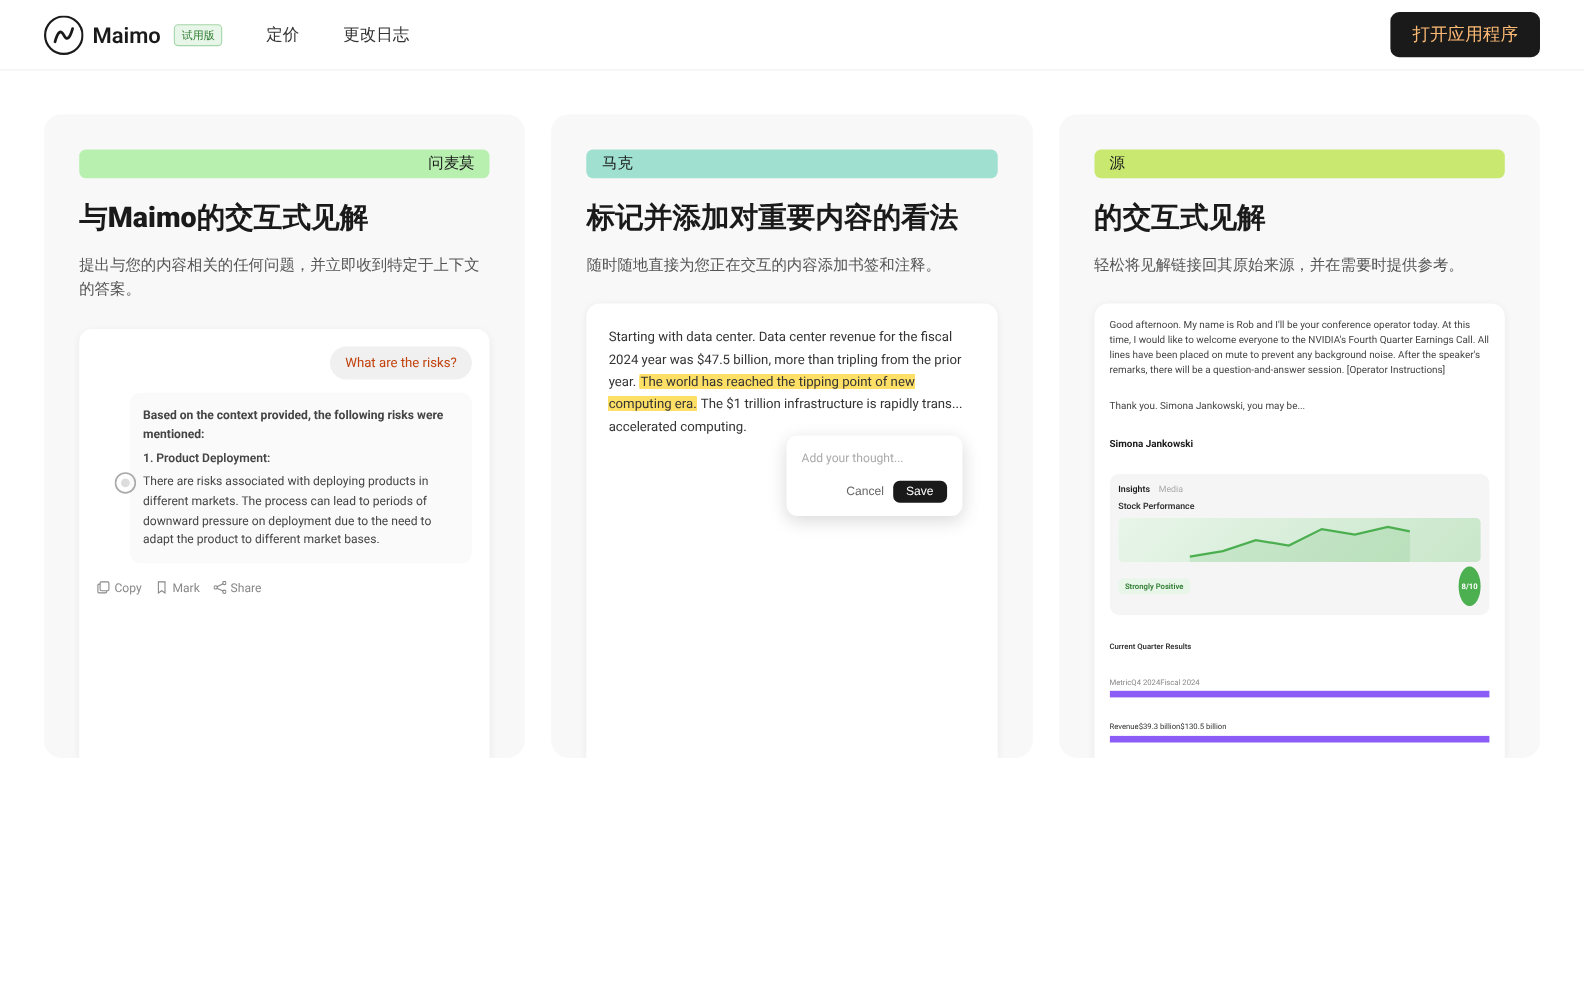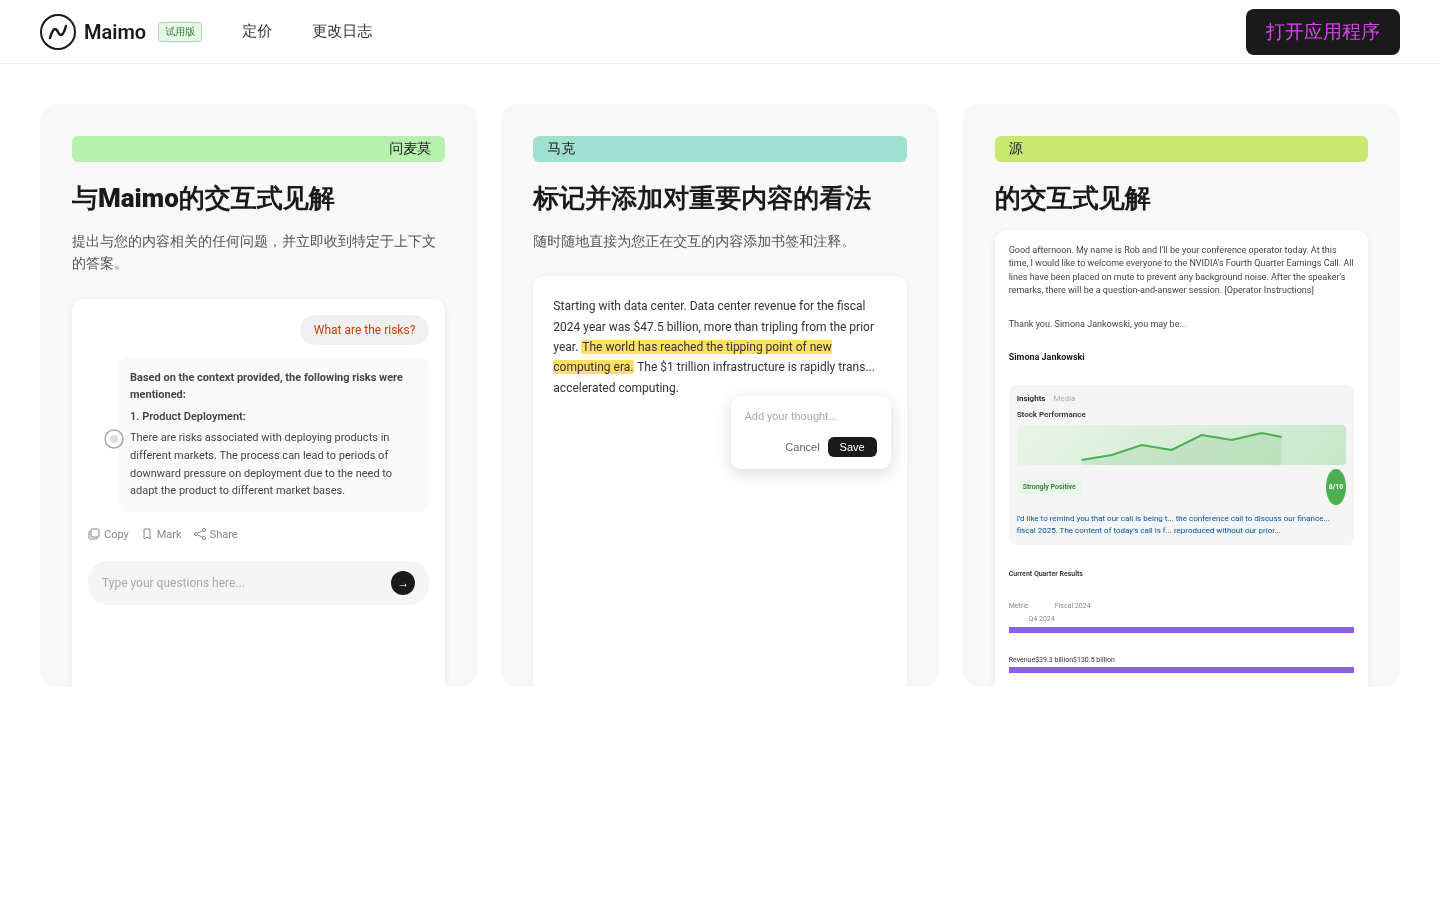--- a/index.html
+++ b/index.html
@@ -49,25 +49,25 @@
       flex: 1;
     }
     .nav-link {
       font-size: 15px;
       color: #333;
       text-decoration: none;
       cursor: pointer;
     }
     .open-app-btn {
       background: #1a1a1a;
-      color: #d946ef;
+      color: #fdba74;
       border: none;
       border-radius: 8px;
       padding: 10px 20px;
-      font-size: 19px;
+      font-size: 16px;
       cursor: pointer;
       font-weight: 500;
     }
 
     
     .main-content {
       padding: 40px 40px;
       display: flex;
       gap: 24px;
     }
@@ -206,21 +206,21 @@
       line-height: 1.7;
       position: relative;
     }
     .highlight-yellow {
       background: #ffe066;
       border-radius: 2px;
       padding: 0 1px;
     }
     .annotation-popup {
       position: absolute;
-      right: 16px;
+      right: 32px;
       top: 120px;
       background: #fff;
       border-radius: 10px;
       box-shadow: 0 4px 16px rgba(0,0,0,0.15);
       padding: 12px 14px;
       width: 160px;
       font-size: 11px;
     }
     .annotation-input {
       color: #aaa;
@@ -383,24 +383,20 @@
           <svg width="12" height="12" viewBox="0 0 12 12">
               <circle cx="10" cy="2" r="1.5" stroke="#888" stroke-width="1" fill="none"></circle>
               <circle cx="10" cy="10" r="1.5" stroke="#888" stroke-width="1" fill="none"></circle>
               <circle cx="2" cy="6" r="1.5" stroke="#888" stroke-width="1" fill="none"></circle>
               <line x1="3.3" y1="5.3" x2="8.7" y2="2.7" stroke="#888" stroke-width="1"></line>
               <line x1="3.3" y1="6.7" x2="8.7" y2="9.3" stroke="#888" stroke-width="1"></line>
             </svg>
           <span>Share</span>
         </span>
       </div>
-      <div class="input-area">
-        <span style="color:#aaa; font-size:12px;">Type your questions here...</span>
-        <div class="input-send-btn">→</div>
-      </div>
     </div>
   </div>
 
   <div class="card">
     <span class="card-tag tag-teal">马克</span>
     <h2 class="card-title">标记并添加对重要内容的看法</h2>
     <p class="card-desc">随时随地直接为您正在交互的内容添加书签和注释。</p>
     <div class="card-preview-2">
       <span>Starting with data center. Data center revenue for the fiscal 2024 year was $47.5 billion, more than tripling from the prior year. </span><span class="highlight-yellow">The world has reached the tipping point of new computing era.</span><span> The $1 trillion infrastructure is rapidly trans... accelerated computing.</span>
       <div class="annotation-popup">
@@ -409,20 +405,21 @@
           <button class="btn-cancel">Cancel</button>
           <button class="btn-save">Save</button>
         </div>
       </div>
     </div>
   </div>
 
   <div class="card">
     <span class="card-tag tag-lime">源</span>
     <h2 class="card-title">的交互式见解</h2>
+    <p class="card-desc">轻松将见解链接回其原始来源，并在需要时提供参考。</p>
     <div class="card-preview-3">
       <div class="source-preview-inner">
         <div class="source-text-block">
           <span>Good afternoon. My name is Rob and I'll be your conference operator today. At this time, I would like to welcome everyone to the NVIDIA's Fourth Quarter Earnings Call. All lines have been placed on mute to prevent any background noise. After the speaker's remarks, there will be a question-and-answer session. [Operator Instructions]</span>
         </div>
         <div class="source-text-block">
           <span>Thank you. Simona Jankowski, you may be...</span>
         </div>
         <div style="font-size:9px; font-weight:700; color:#1a1a1a;">Simona Jankowski</div>
         <div class="source-dashboard">
@@ -436,29 +433,26 @@
             <div class="chart-area">
               <svg width="100%" height="100%" viewBox="0 0 200 40">
                 <polyline points="0,35 30,30 60,20 90,25 120,10 150,15 180,8 200,12" fill="none" stroke="#4caf50" stroke-width="2"></polyline>
                 <polygon points="0,35 30,30 60,20 90,25 120,10 150,15 180,8 200,12 200,40 0,40" fill="rgba(76,175,80,0.15)"></polygon>
               </svg>
             </div>
             <div style="display:flex; justify-content:space-between; align-items:center; margin-top:4px;">
               <span class="sentiment-badge">Strongly Positive</span>
               <div class="score-circle">8/10</div>
             </div>
-            <div style="margin-top:8px; font-size:8px; color:#0055aa; line-height:1.5;">
-              <span>I'd like to remind you that our call is being t... the conference call to discuss our finance... fiscal 2025. The content of today's call is f... reproduced without our prior...</span>
-            </div>
           </div>
         </div>
         <div style="font-size:7px; font-weight:600; margin-top:4px;">Current Quarter Results</div>
         <div class="data-row">
           <span style="color:#888;">Metric</span>
-          <span style="color:#888;margin-top:13px;">Q4 2024</span>
+          <span style="color:#888;">Q4 2024</span>
           <span style="color:#888;">Fiscal 2024</span>
         </div>
         <div class="data-row">
           <span>Revenue</span>
           <span>$39.3 billion</span>
           <span>$130.5 billion</span>
         </div>
       </div>
     </div>
   </div>

